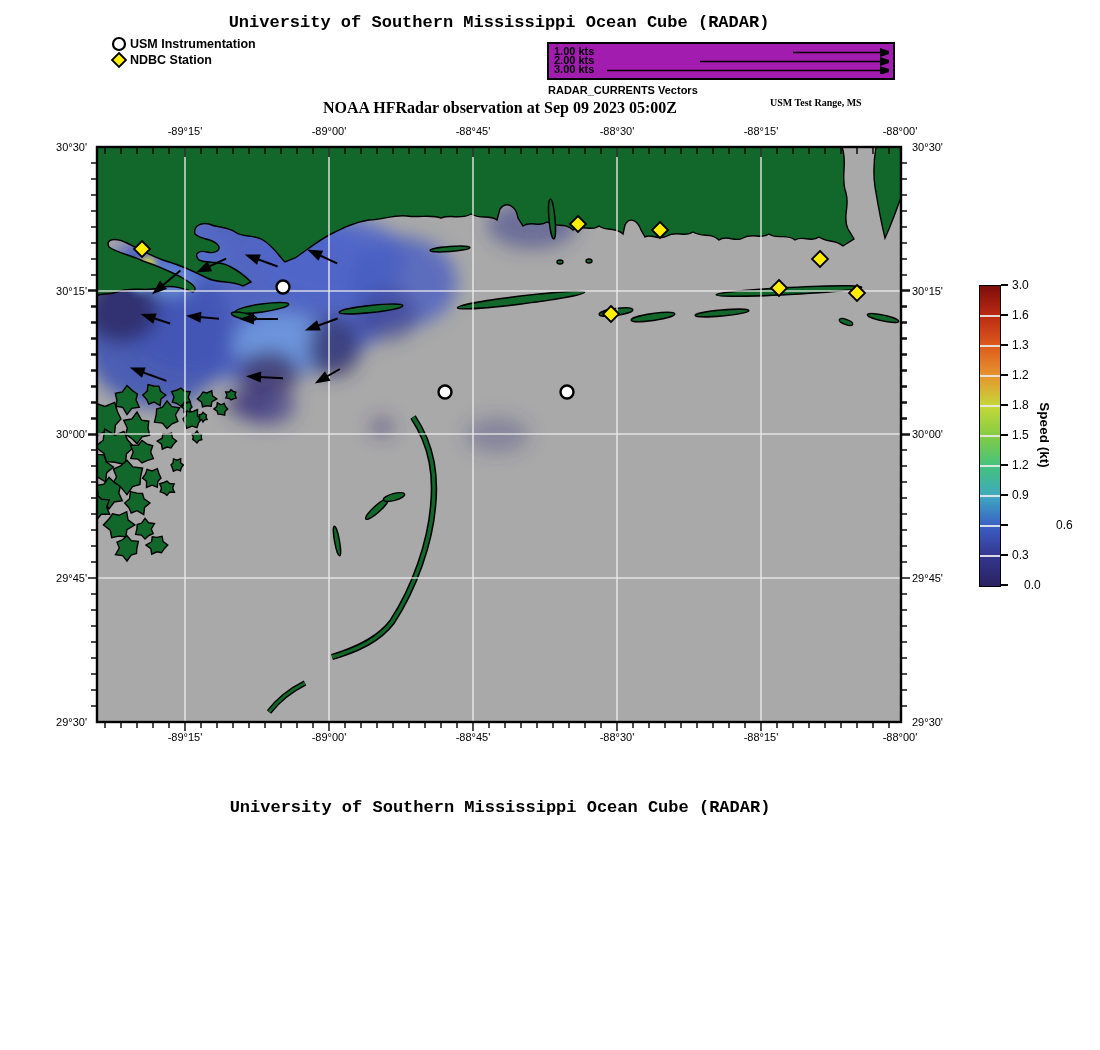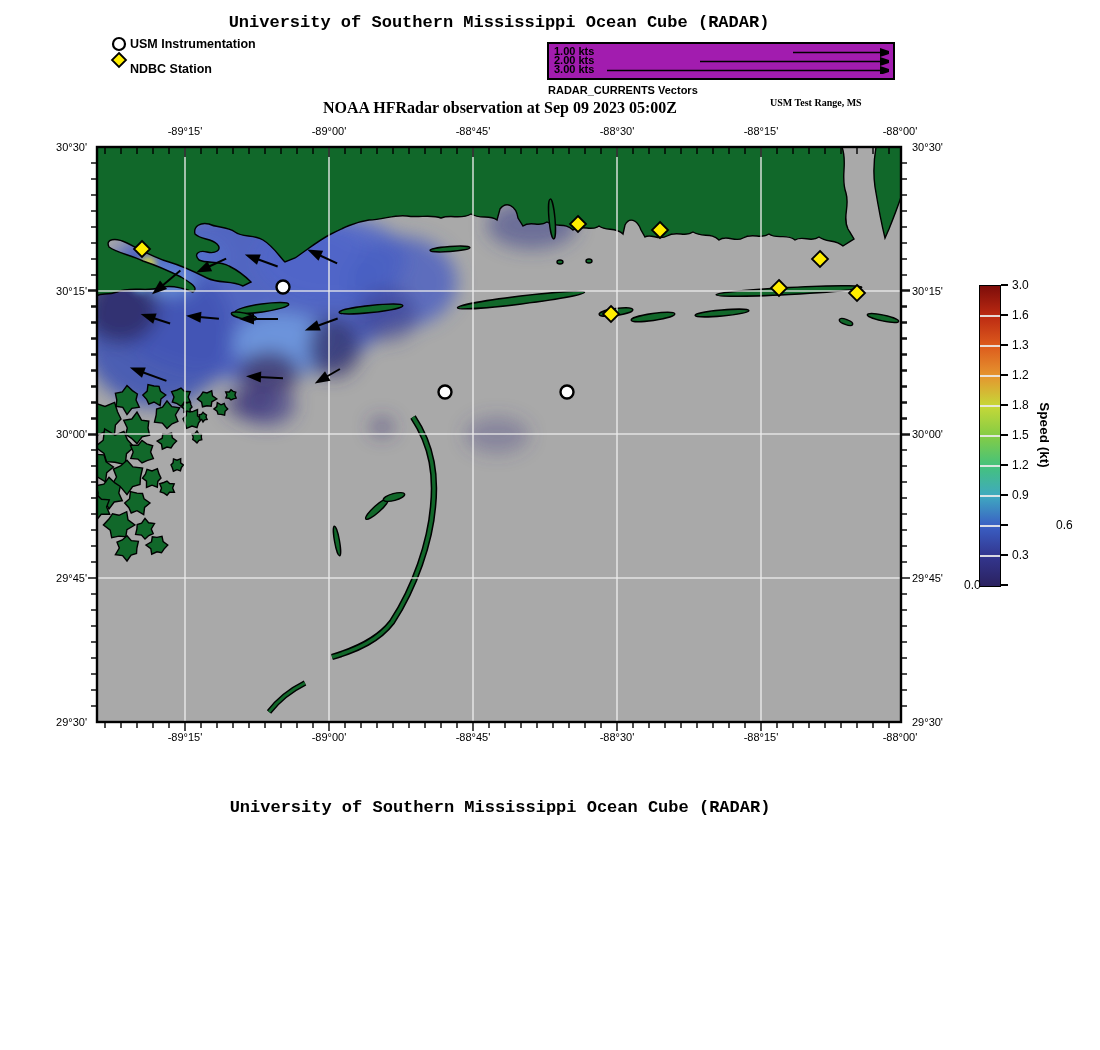--- a/index.html
+++ b/index.html
@@ -31,21 +31,21 @@
 <div id="canvas">
 
   <div class="abs title" style="left:499px;top:13px;">University of Southern Mississippi Ocean Cube (RADAR)</div>
 
   <div class="abs" style="left:108px;top:33px;width:220px;height:40px;">
     <svg class="abs" style="left:0;top:0;" width="24" height="40">
       <circle cx="11" cy="11" r="6" fill="#ffffff" stroke="#000" stroke-width="2.2"></circle>
       <path d="M11 20 L18 27 L11 34 L4 27 Z" fill="#ffee00" stroke="#000" stroke-width="1.8"></path>
     </svg>
     <div class="abs legend-label" style="left:22px;top:4px;">USM Instrumentation</div>
-    <div class="abs legend-label" style="left:22px;top:20px;margin-top:9px;">NDBC Station</div>
+    <div class="abs legend-label" style="left:22px;top:20px;">NDBC Station</div>
   </div>
 
   <div class="abs scalebox" style="left:547px;top:42px;width:344px;height:34px;">
     <div class="abs scale-label" style="left:5px;top:3px;">1.00 kts</div>
     <div class="abs scale-label" style="left:5px;top:12px;">2.00 kts</div>
     <div class="abs scale-label" style="left:5px;top:21px;">3.00 kts</div>
     <svg class="abs" style="left:0;top:0;" width="340" height="30" id="scale-arrows">
         <line x1="244" y1="8.5" x2="333" y2="8.5" stroke="#000" stroke-width="1.5"></line>
         <path d="M344 8.5 L331 4 L331 13 Z" fill="#000"></path>
         <line x1="151" y1="17.5" x2="333" y2="17.5" stroke="#000" stroke-width="1.5"></line>
@@ -468,18 +468,18 @@
       <div class="abs cb-tick-label" style="left: 1012px; top: 435px;">1.5</div>
       <div class="abs cbstub" style="left: 1001px; top: 464px;"></div>
       <div class="abs cb-tick-label" style="left: 1012px; top: 465px;">1.2</div>
       <div class="abs cbstub" style="left: 1001px; top: 494px;"></div>
       <div class="abs cb-tick-label" style="left: 1012px; top: 495px;">0.9</div>
       <div class="abs cbstub" style="left: 1001px; top: 524px;"></div>
       <div class="abs cb-tick-label" style="left: 1012px; top: 525px; margin-left: 44px;">0.6</div>
       <div class="abs cbstub" style="left: 1001px; top: 554px;"></div>
       <div class="abs cb-tick-label" style="left: 1012px; top: 555px;">0.3</div>
       <div class="abs cbstub" style="left: 1001px; top: 584px;"></div>
-      <div class="abs cb-tick-label" style="left: 964px; top: 585px;">0.0</div>
+      <div class="abs cb-tick-label" style="left: 1024px; top: 585px;">0.0</div>
     </div>
   <div class="abs cb-title" style="left:1044px;top:435px;">Speed (kt)</div>
 
   <div class="abs title" style="left:500px;top:798px;">University of Southern Mississippi Ocean Cube (RADAR)</div>
 </div>
 
 </body></html>

